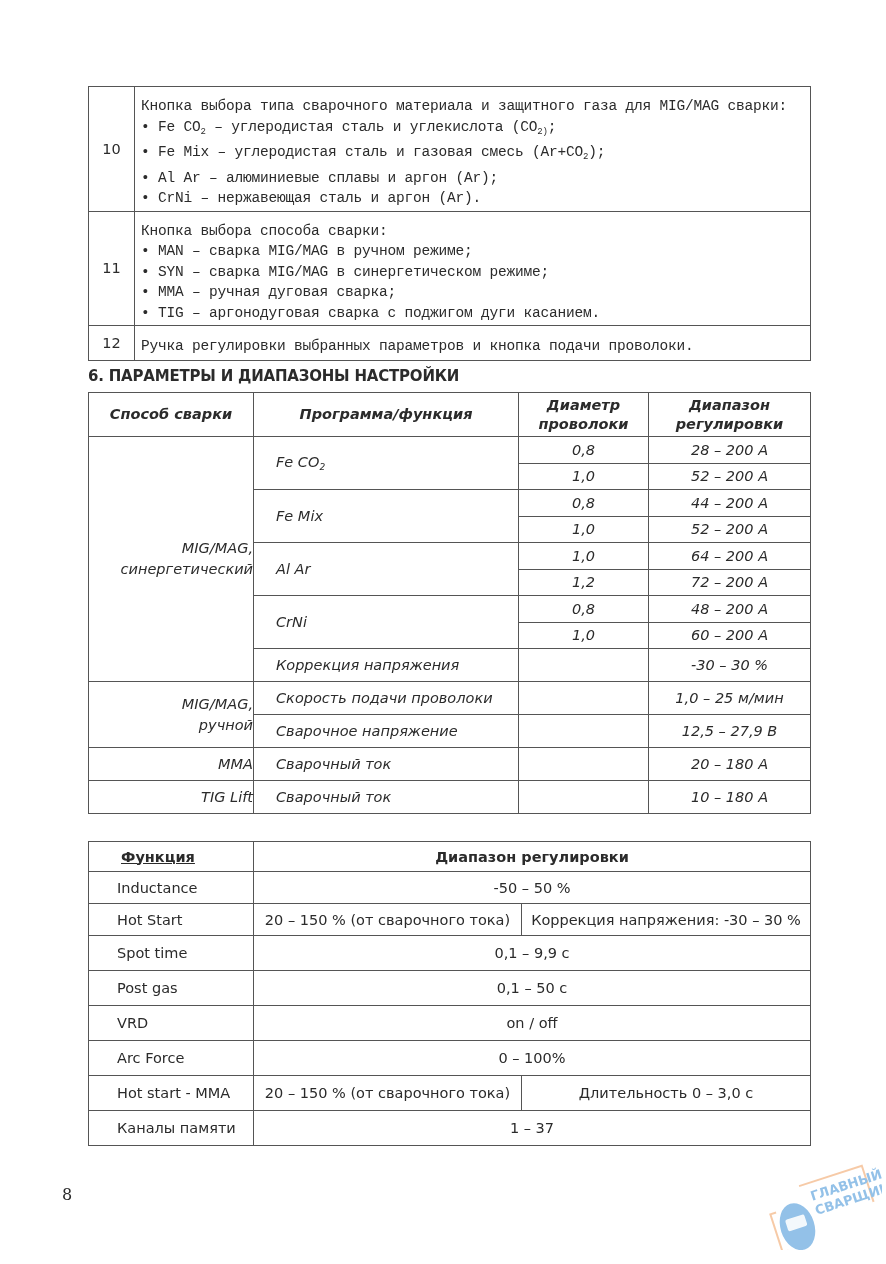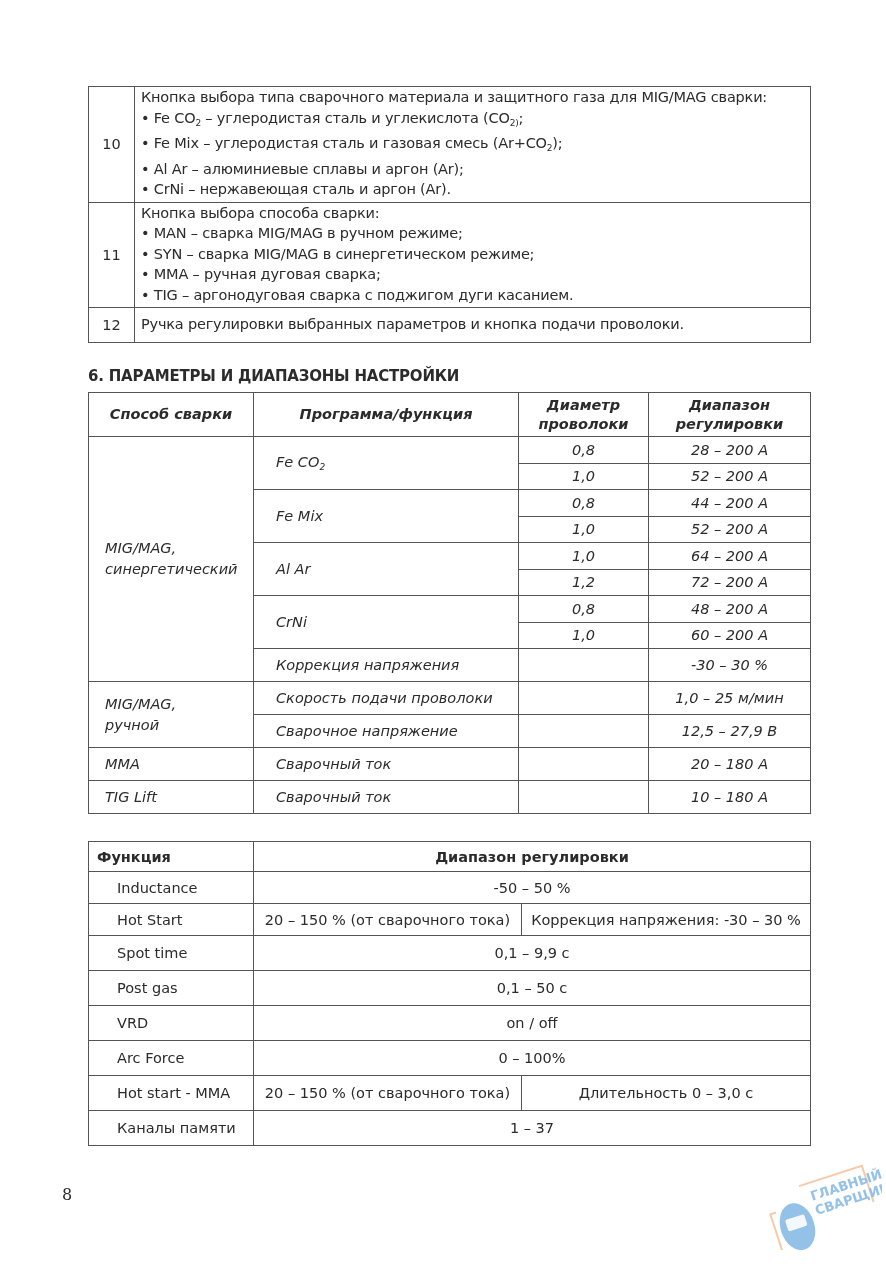--- a/index.html
+++ b/index.html
@@ -6,40 +6,40 @@
   body { width:886px; height:1264px; position:relative; overflow:hidden;
          font-family:"DejaVu Sans", sans-serif; color:#2b2b2b; }
   table { border-collapse:collapse; position:absolute; left:88px; width:723px; table-layout:fixed; }
   td, th { border:1.5px solid #555; padding:0; font-size:14.5px; font-weight:normal; }
   th { font-weight:bold; font-size:14.5px; }
   .sub { font-size:9px; vertical-align:-3px; }
 
   
   #t1 { top:86px; }
   #t1 td.num { text-align:center; width:46px; }
-  #t1 td.txt { padding:0 0 2px 6px; line-height:20.5px; letter-spacing:-0.2px; }
+  #t1 td.txt { padding:9px 0 2px 6px; line-height:20.5px; letter-spacing:-0.2px;font-family:Liberation Mono, monospace; }
 
   #section-title { position:absolute; left:88px; top:367px; font-size:15px; font-weight:bold; margin:0; letter-spacing:-0.2px; }
 
   
   #t2 { top:392px;font-style:italic; }
   #t2 th { height:43px; text-align:center; line-height:19px; }
   #t2 td { height:25.5px; }
   #t2 td.c { text-align:center;margin-top:12px; }
-  #t2 td.l { padding-left:16px; }
+  #t2 td.l { padding-left:16px;text-align:right; }
   #t2 td.l2 { padding-left:22px; }
   #t2 td.tall { height:32px; }
 
   
   #t3 { top:841px; }
   #t3 th { height:29px; }
   #t3 td { height:31px; }
   #t3 td.l { padding-left:28px; }
   #t3 td.c { text-align:center; }
-  #t3 th.l { text-align:left; padding-left:8px; }
+  #t3 th.l { text-align:left; padding-left:32px;text-decoration:underline; }
 
   #page-number { position:absolute; left:62px; top:1185px; font-family:"DejaVu Serif", serif; font-size:16px; }
   #logo { position:absolute; left:762px; top:1160px; width:120px; height:90px; opacity:0.55; }
 </style>
 </head>
 <body>
 
 <table id="t1">
   <colgroup>
       <col style="width:46px">

